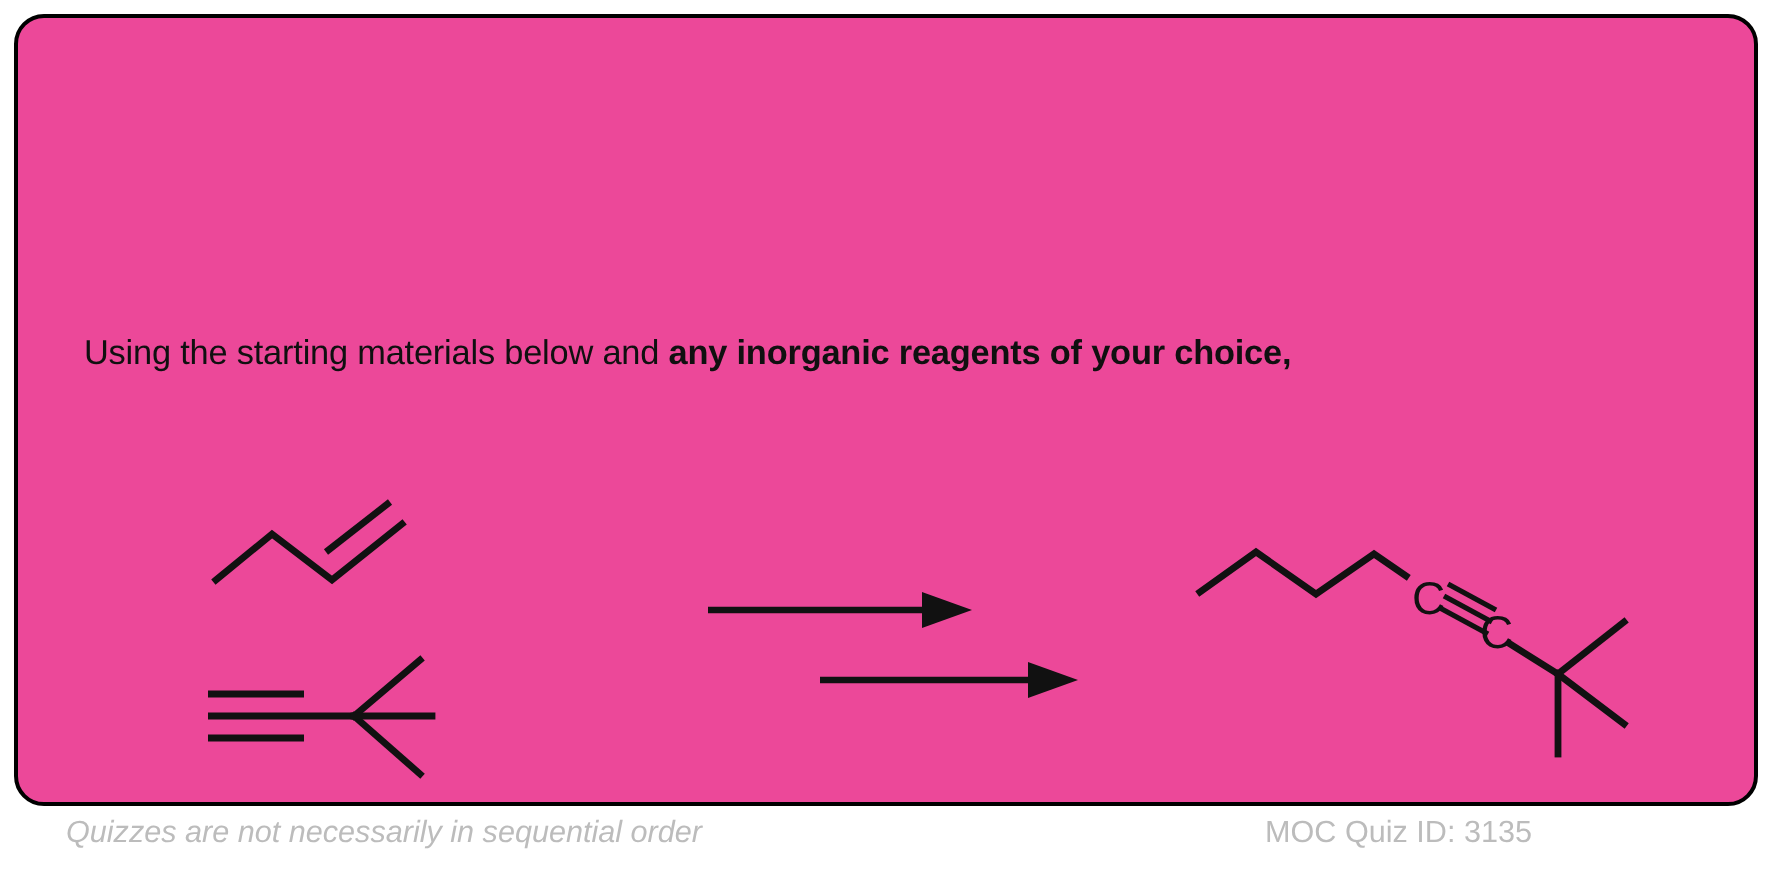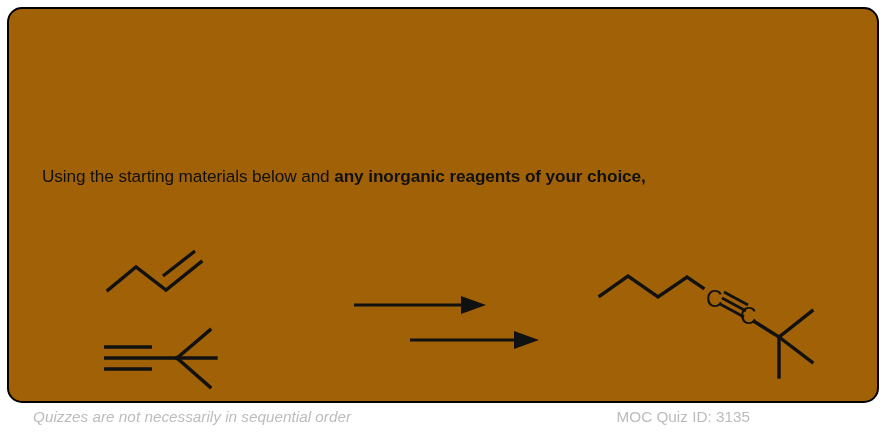--- a/index.html
+++ b/index.html
@@ -17,21 +17,21 @@
 
   #quiz-card {
     position: absolute;
     left: 7px;
     top: 7px;
     width: 872px;
     height: 396px;
     box-sizing: border-box;
     border: 2px solid #000000;
     border-radius: 15px;
-    background: #a16207;
+    background: #ec4899;
   }
 
   #question-text {
     position: absolute;
     left: 33px;
     top: 138px;
     width: 810px;
     font-size: 17.2px;
     line-height: 24px;
     color: #101010;
@@ -61,21 +61,21 @@
     position: absolute;
     left: 33px;
     top: 0;
     font-size: 15.3px;
     font-style: italic;
     color: #bcbcbc;
     white-space: nowrap;
   }
   #footer-quiz-id {
     position: absolute;
-    right: 30px;
+    right: 14px;
     top: 0;
     font-size: 15.3px;
     color: #bcbcbc;
     white-space: nowrap;
   }
 </style>
 </head>
 <body>
 
 <div id="quiz-card">

